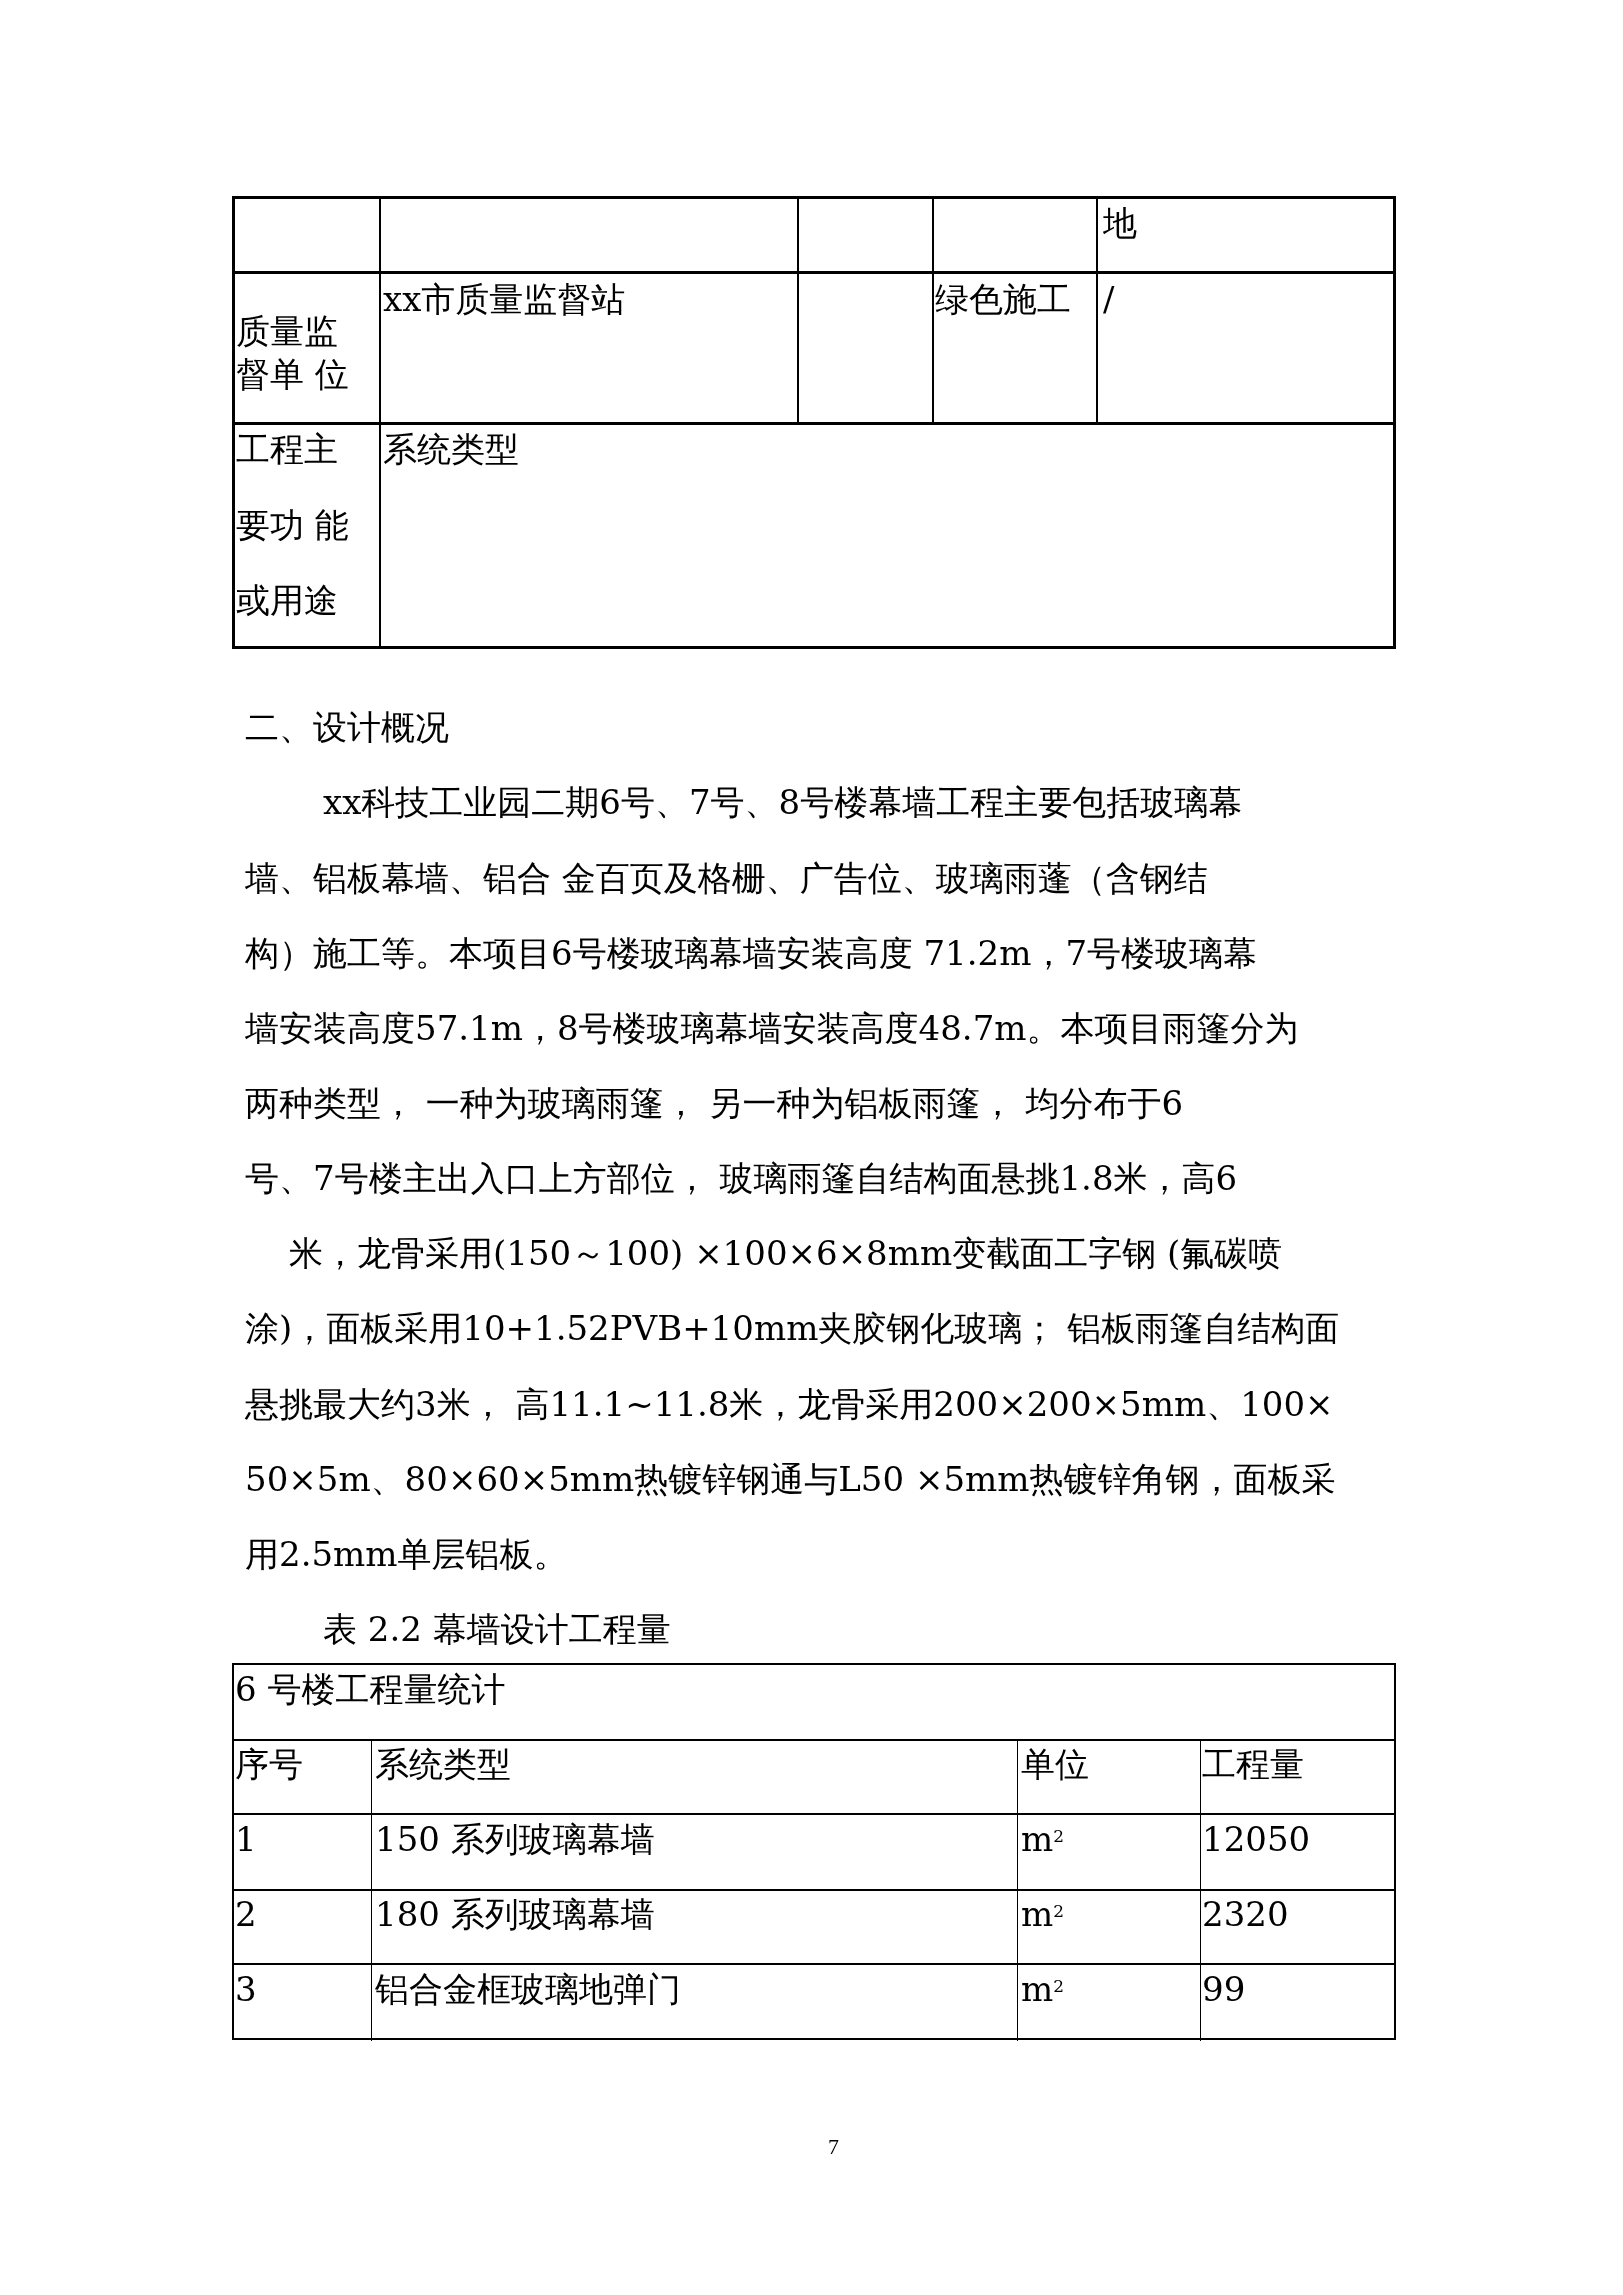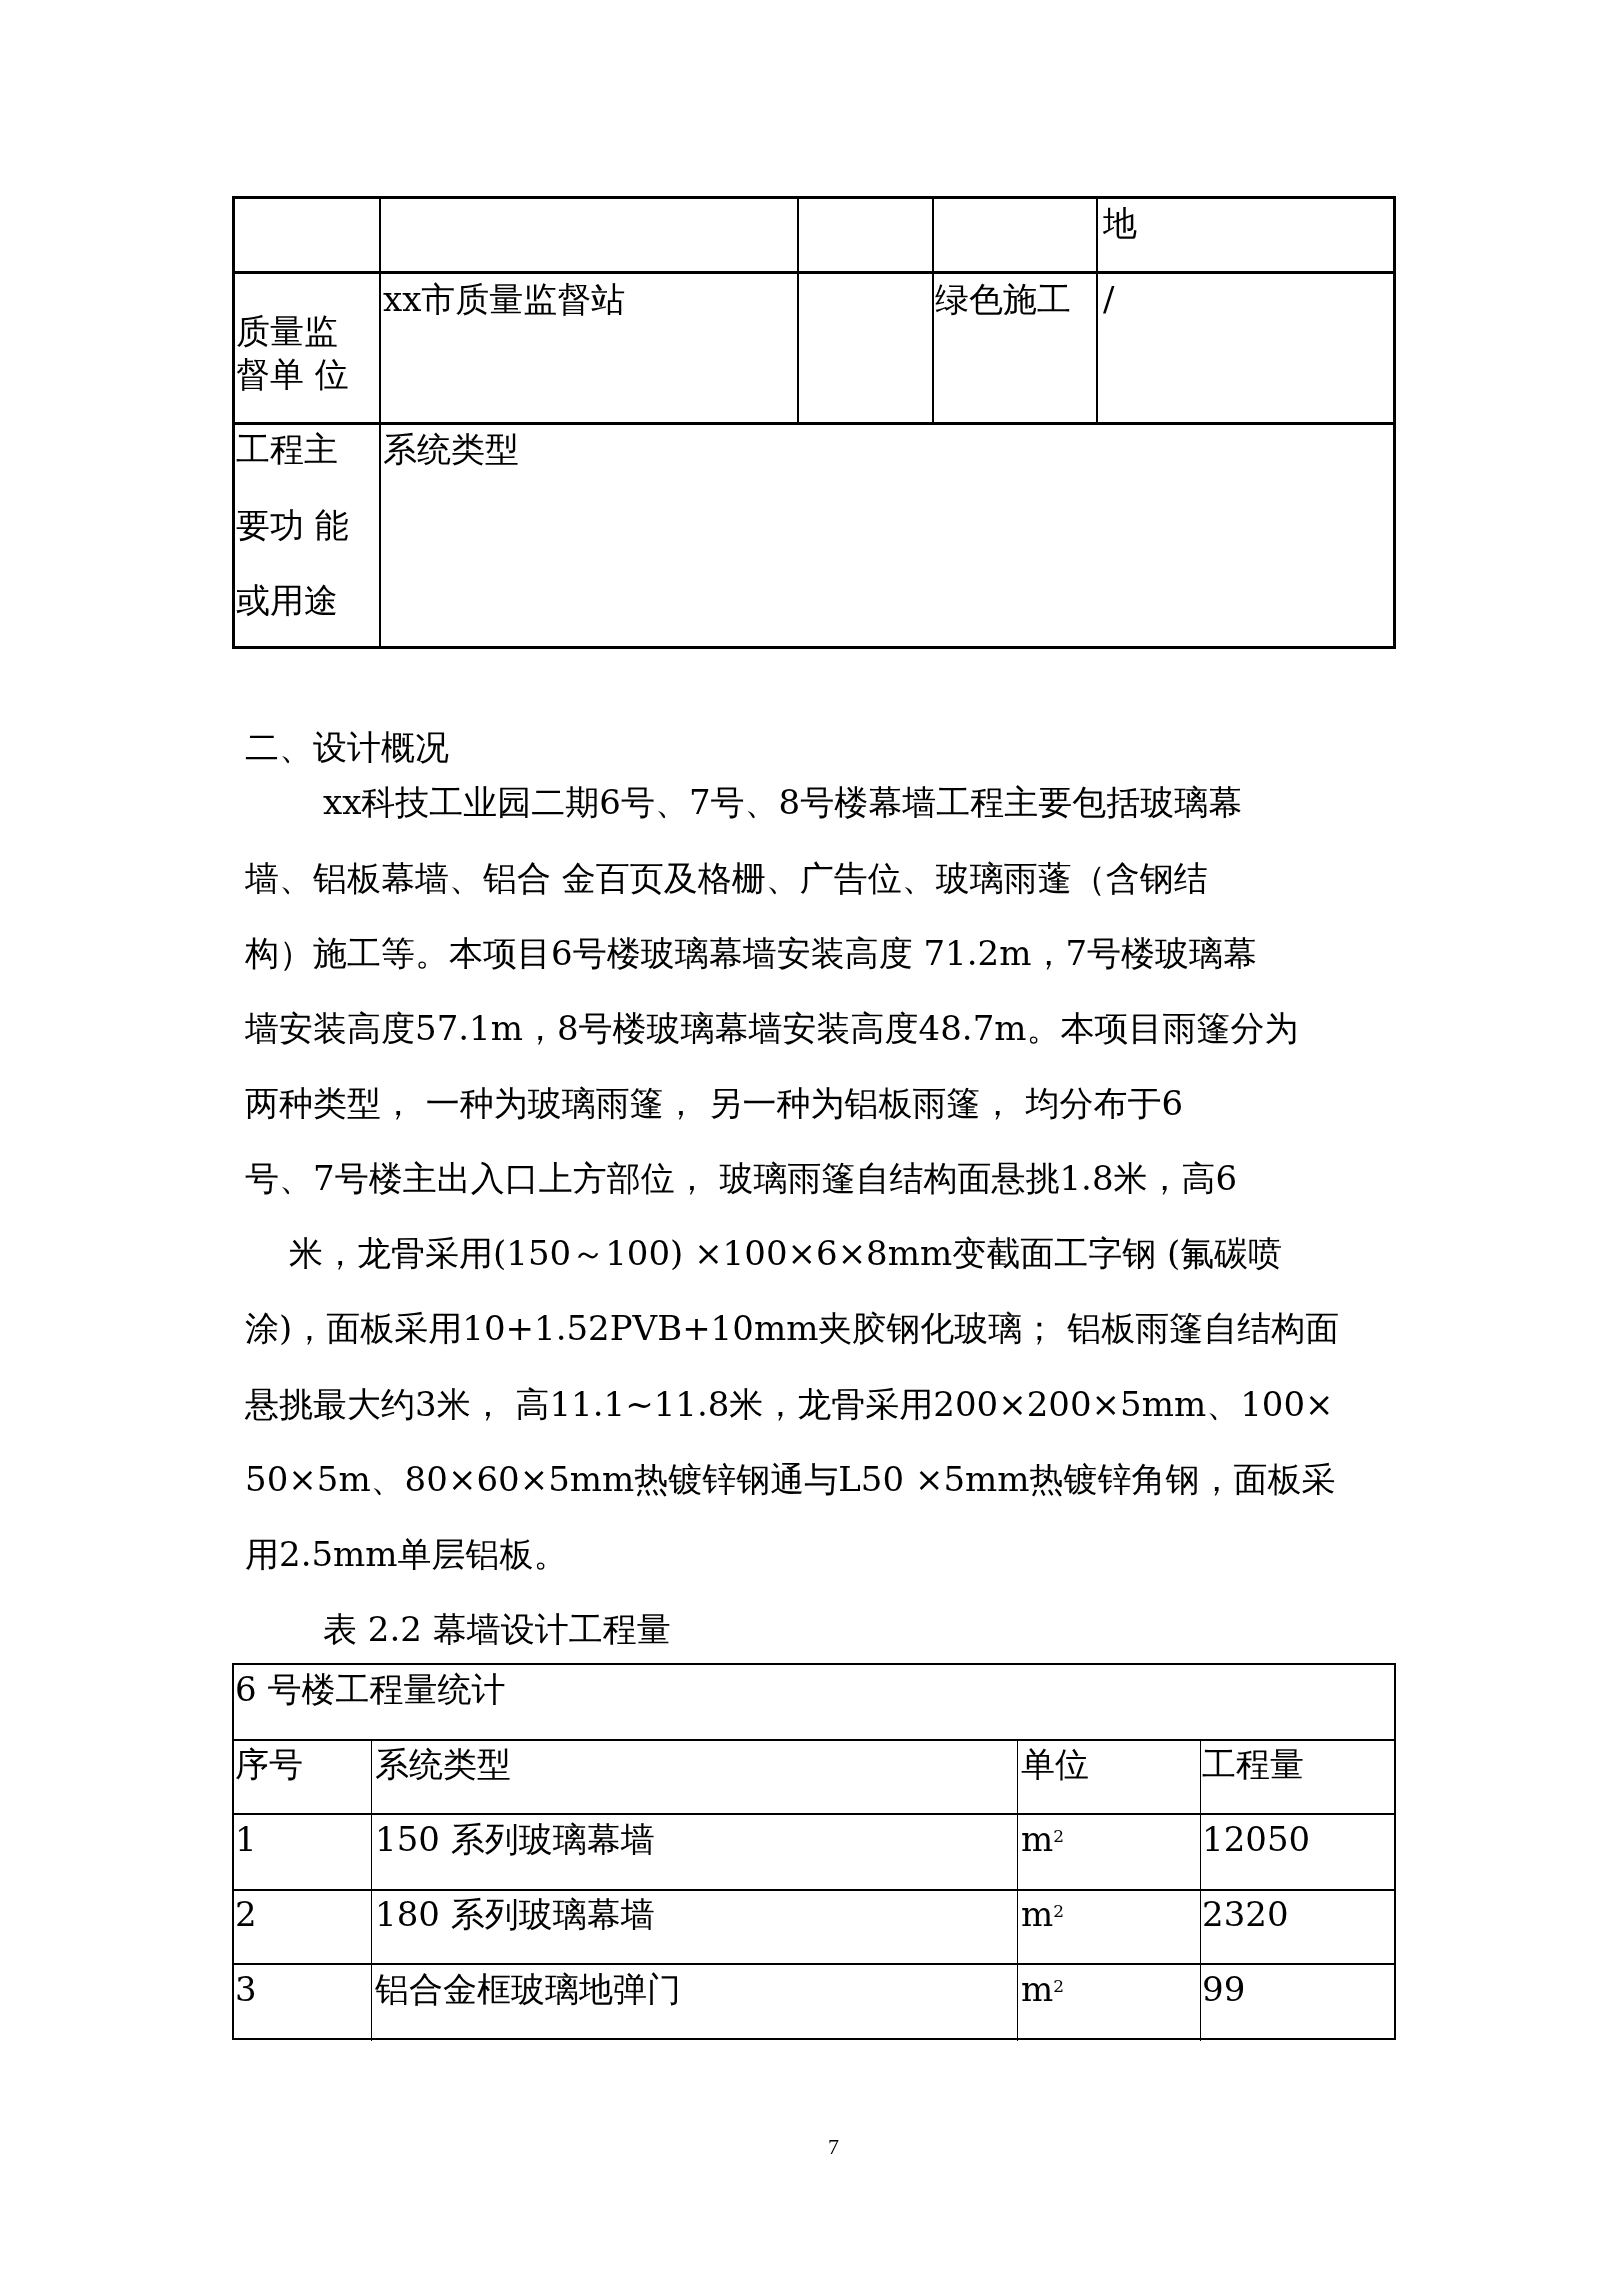--- a/index.html
+++ b/index.html
@@ -36,21 +36,21 @@
   <div class="cell-text" style="left:935px; top:280px;">绿色施工</div>
   <div class="cell-text" style="left:1103px; top:280px;">/</div>
 
   <div class="cell-text" style="left:236px; top:430px;">工程主</div>
   <div class="cell-text" style="left:236px; top:506px;">要功 能</div>
   <div class="cell-text" style="left:236px; top:581px;">或用途</div>
   <div class="cell-text" style="left:383px; top:430px;">系统类型</div>
 </div>
 
 <div>
-  <div class="ptxt" style="left:245px; top:705px;margin-top:20px;">二、设计概况</div>
+  <div class="ptxt" style="left:245px; top:705px;">二、设计概况</div>
 
   <div class="ptxt" style="left:323px; top:780px;">xx科技工业园二期6号、7号、8号楼幕墙工程主要包括玻璃幕</div>
   <div class="ptxt" style="left:245px; top:856px;">墙、铝板幕墙、铝合 金百页及格栅、广告位、玻璃雨蓬（含钢结</div>
   <div class="ptxt" style="left:245px; top:931px;">构）施工等。本项目6号楼玻璃幕墙安装高度 71.2m，7号楼玻璃幕</div>
   <div class="ptxt" style="left:245px; top:1006px;">墙安装高度57.1m，8号楼玻璃幕墙安装高度48.7m。本项目雨篷分为</div>
   <div class="ptxt" style="left:245px; top:1081px;"> 两种类型， 一种为玻璃雨篷， 另一种为铝板雨篷， 均分布于6</div>
   <div class="ptxt" style="left:245px; top:1156px;">号、7号楼主出入口上方部位， 玻璃雨篷自结构面悬挑1.8米，高6</div>
   <div class="ptxt" style="left:245px; top:1231px;margin-left:44px;">米，龙骨采用(150～100) ×100×6×8mm变截面工字钢 (氟碳喷</div>
   <div class="ptxt" style="left:245px; top:1306px;">涂)，面板采用10+1.52PVB+10mm夹胶钢化玻璃； 铝板雨篷自结构面</div>
   <div class="ptxt" style="left:245px; top:1382px;">悬挑最大约3米， 高11.1~11.8米，龙骨采用200×200×5mm、100×</div>

